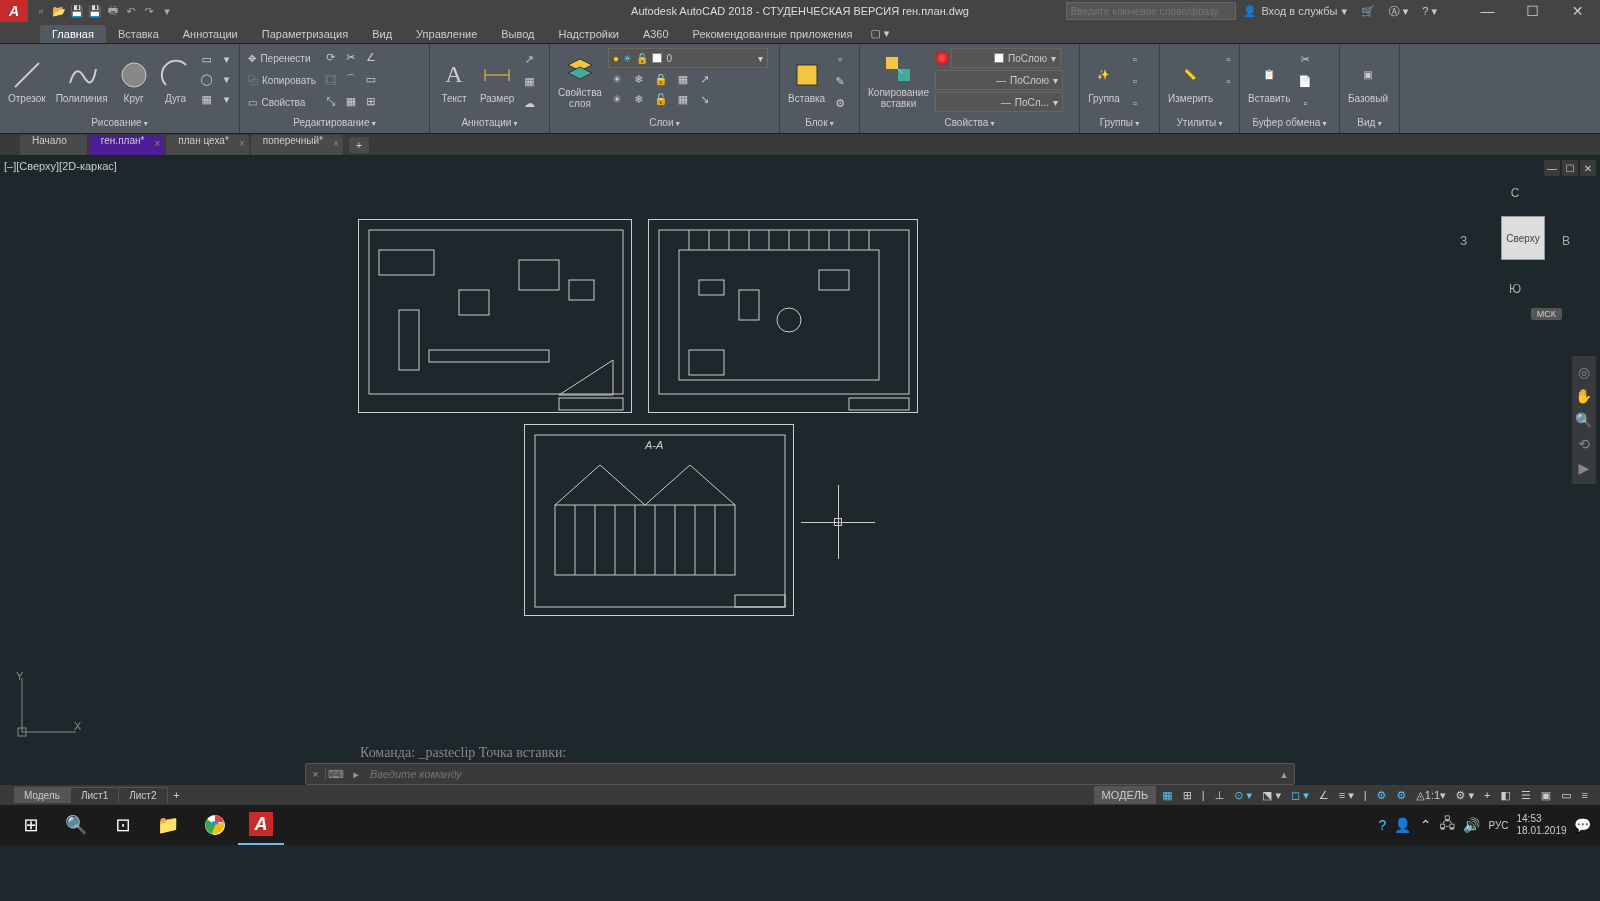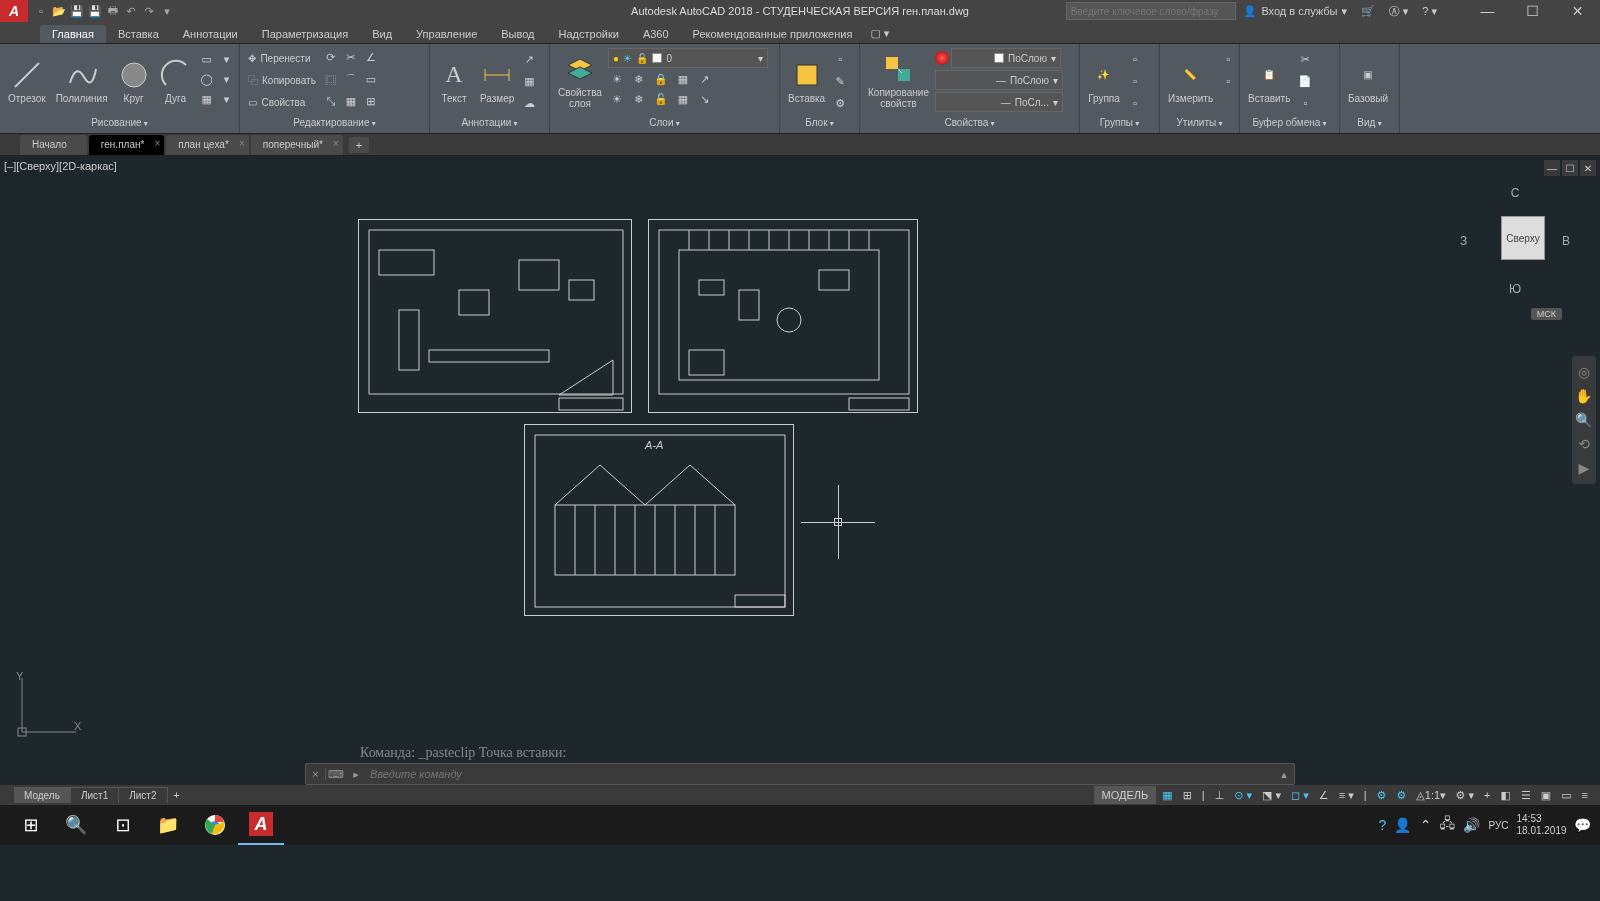--- a/index.html
+++ b/index.html
@@ -24,22 +24,22 @@
 .panel-label::after{content:' ▾';font-size:8px}
 .bigbtn{display:flex;flex-direction:column;align-items:center;justify-content:center;padding:2px 4px;cursor:pointer;color:#ccc;font-size:10px;text-align:center;height:70px}
 .bigicon{width:32px;height:32px;margin-bottom:2px;display:flex;align-items:center;justify-content:center}
 .smallbtn{width:18px;height:18px;display:flex;align-items:center;justify-content:center;cursor:pointer;color:#ccc;font-size:11px}
 .col{display:flex;flex-direction:column;gap:2px}
 .row{display:flex;gap:2px;align-items:center}
 .midbtn{display:flex;align-items:center;gap:4px;padding:1px 4px;cursor:pointer;color:#ccc;font-size:10px;height:20px}
 .layer-dd{width:160px;height:20px;background:#555;border:1px solid #666;display:flex;align-items:center;padding:0 4px;color:#ccc;font-size:10px;gap:4px}
 .prop-dd{width:110px;height:20px;background:#555;border:1px solid #666;display:flex;align-items:center;padding:0 4px;color:#ccc;font-size:10px;justify-content:flex-end;gap:4px}
 .filetabs{height:22px;background:#3a3a3a;display:flex;align-items:center;padding-left:20px;gap:2px;border-bottom:1px solid #222}
-.filetab{height:20px;padding:0 20px 0 12px;display:flex;align-items:center;background:#4a4a4a;color:#ccc;font-size:10px;cursor:pointer;border-top-left-radius:3px;border-top-right-radius:3px;position:relative}
-.filetab.active{background:#000000}
+.filetab{height:20px;padding:0 20px 0 12px;display:flex;align-items:flex-start;background:#4a4a4a;color:#ccc;font-size:10px;cursor:pointer;border-top-left-radius:3px;border-top-right-radius:3px;position:relative}
+.filetab.active{background:#4c1d95}
 .filetab .x{position:absolute;right:4px;top:3px;font-size:10px;color:#888;cursor:pointer}
 .filetab-add{width:20px;height:16px;background:#4a4a4a;display:flex;align-items:center;justify-content:center;color:#ccc;cursor:pointer;border-radius:2px;margin-left:4px}
 .canvas-area{position:relative;height:629px;background:#1e272b}
 .viewport-label{position:absolute;top:4px;left:4px;color:#ccc;font-size:11px}
 .vp-controls{position:absolute;top:4px;right:4px;display:flex;gap:2px}
 .vp-btn{width:16px;height:16px;background:#3a3a3a;color:#ccc;display:flex;align-items:center;justify-content:center;font-size:10px;cursor:pointer}
 .viewcube{position:absolute;top:30px;right:30px;width:110px;height:110px}
 .cube-face{position:absolute;top:30px;left:41px;width:44px;height:44px;background:#ddd;color:#444;display:flex;align-items:center;justify-content:center;font-size:10px;border:1px solid #999;cursor:pointer}
 .compass-n{position:absolute;top:0;left:50%;transform:translateX(-50%);color:#aaa;font-size:12px}
 .compass-s{position:absolute;bottom:0;left:50%;transform:translateX(-50%);color:#aaa;font-size:12px}
@@ -299,21 +299,21 @@
     <div class="panel-body">
       <div class="bigbtn">
           <div class="bigicon">
             <svg width="32" height="32">
               <rect x="4" y="4" width="12" height="12" fill="#f5c542"></rect>
               <rect x="16" y="16" width="12" height="12" fill="#4a9"></rect>
               <path d="M12 12 L20 20" stroke="#ccc"></path>
             </svg>
           </div>
           <span style="white-space:pre">Копирование
-свойств</span>
+вставки</span>
         </div>
       <div class="col" style="margin-top:2px;gap:2px">
         <div class="row">
             <span style="width:14px;height:14px;background:radial-gradient(#f55,#a00);border-radius:50%"></span>
         <div class="prop-dd"><span style="width:10px;height:10px;background:#fff;border:1px solid #888"></span><span>ПоСлою</span> ▾</div>
           </div>
         <div class="prop-dd" style="width:128px">— <span>ПоСлою</span> ▾</div>
         <div class="prop-dd" style="width:128px">— <span>ПоСл...</span> ▾</div>
       </div>
     </div>

